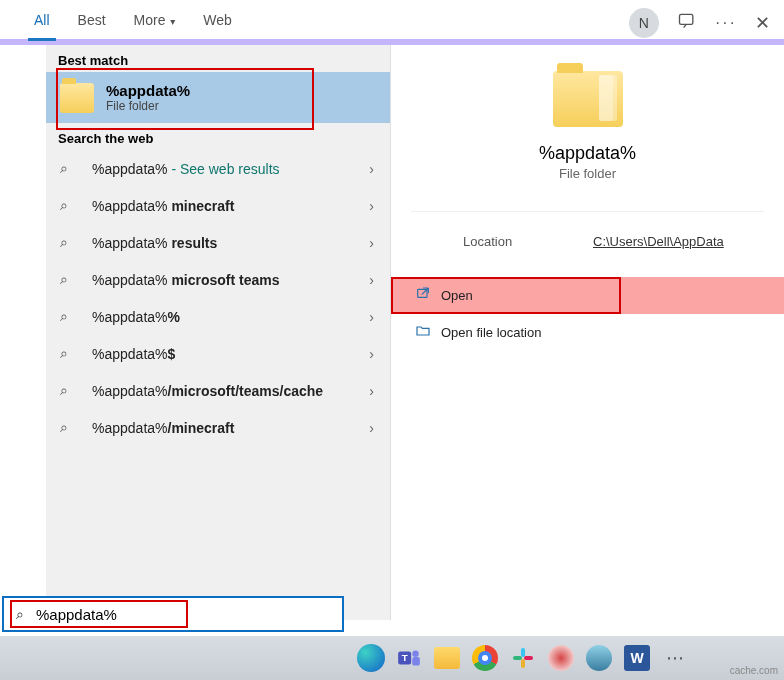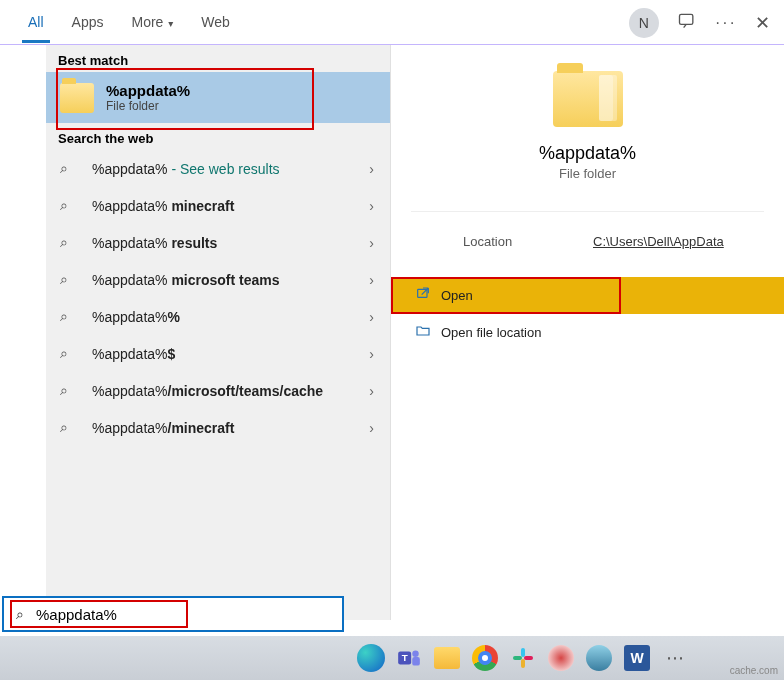--- a/index.html
+++ b/index.html
@@ -1,19 +1,19 @@
 <!DOCTYPE html>
 <html><head>
 <meta charset="utf-8">
 <style>
 * { box-sizing: border-box; margin: 0; padding: 0; font-family: "Segoe UI", sans-serif; }
 body { width: 784px; height: 680px; background: #fff; position: relative; overflow: hidden; }
 
 
-.tabs { display: flex; align-items: center; height: 45px; padding-left: 14px; border-bottom: 1px solid #c4b5fd; }
+.tabs { display: flex; align-items: center; height: 45px; padding-left: 20px; border-bottom: 6px solid #c4b5fd; }
 .tab { padding: 12px 14px; font-size: 14px; color: #535353; cursor: pointer; position: relative; }
 .tab.active { color: #1a6fb8; }
 .tab.active::after { content: ""; position: absolute; left: 8px; right: 8px; bottom: -1px; height: 3px; background: #1a78c2; }
 .tab .chev { margin-left: 2px; font-size: 10px; }
 
 .top-right { position: absolute; right: 14px; top: 8px; display: flex; align-items: center; gap: 18px; }
 .avatar { width: 30px; height: 30px; border-radius: 50%; background: #d7dadf; display: flex; align-items: center; justify-content: center; font-size: 14px; color: #444; }
 .feedback-icon svg, .more-icon, .close-icon { color: #555; }
 .more-icon { letter-spacing: 2px; font-size: 16px; color: #555; }
 .close-icon { font-size: 18px; color: #555; }
@@ -44,21 +44,21 @@
 .big-folder::after { content: ""; position: absolute; right: 10px; top: 4px; bottom: 6px; width: 14px; background: rgba(255,255,255,0.55); border-radius: 2px; box-shadow: 4px 0 0 rgba(255,255,255,0.35); }
 .p-title { font-size: 18px; color: #000; margin-bottom: 2px; }
 .p-sub { font-size: 13px; color: #666; }
 
 .meta-row { display: flex; padding: 22px 24px; font-size: 13px; }
 .meta-row .k { width: 130px; color: #555; margin-left: 48px; }
 .meta-row .v { color: #333; text-decoration: underline; }
 
 .actions { margin-top: 6px; }
 .act-row { display: flex; align-items: center; padding: 9px 24px; font-size: 13px; color: #222; cursor: pointer; position: relative; }
-.act-row.sel { background: #eab308; }
+.act-row.sel { background: #fca5a5; }
 .act-row .aicon { width: 26px; color: #2b71ad; }
 .red-box2 { position: absolute; left: 0; top: 0; right: calc(100% - 230px); bottom: 0; border: 2px solid #d40000; pointer-events: none; }
 .red-open-wrap { position: relative; }
 .red-open-wrap .red-box2 { left: 0; top: 0; width: 230px; height: 100%; }
 
 
 .searchbar-wrap { position: absolute; left: 2px; bottom: 48px; width: 342px; height: 36px; border: 2px solid #0a6fc2; background: #fff; display: flex; align-items: center; }
 .searchbar-wrap .sicon2 { width: 32px; text-align: center; color: #333; font-size: 14px; }
 .searchbar-wrap input { flex: 1; border: none; outline: none; font-size: 15px; color: #000; }
 .red-box3 { position: absolute; left: 6px; top: 2px; width: 178px; bottom: 2px; border: 2px solid #d40000; pointer-events: none; }
@@ -75,21 +75,21 @@
 .tb-word { background: #2b579a; color: #fff; font-weight: 700; font-size: 14px; width: 26px; height: 26px; display: flex; align-items: center; justify-content: center; border-radius: 3px; }
 .tb-more { color: #555; }
 
 .watermark { position: absolute; right: 6px; bottom: 4px; font-size: 10px; color: #888; }
 </style>
 </head>
 <body>
 
 <div class="tabs">
   <div class="tab active">All</div>
-  <div class="tab">Apps</div>
+  <div class="tab">Best</div>
   <div class="tab"><span>More</span><span class="chev"> ▾</span></div>
   <div class="tab">Web</div>
 </div>
 <div class="top-right">
   <div class="avatar">N</div>
   <span class="feedback-icon">
     <svg width="20" height="20" viewBox="0 0 24 24" fill="none" stroke="#555" stroke-width="1.6">
         <rect x="3" y="4" width="16" height="12" rx="2"></rect>
         <path d="M8 20 11 16"></path>
       </svg>

